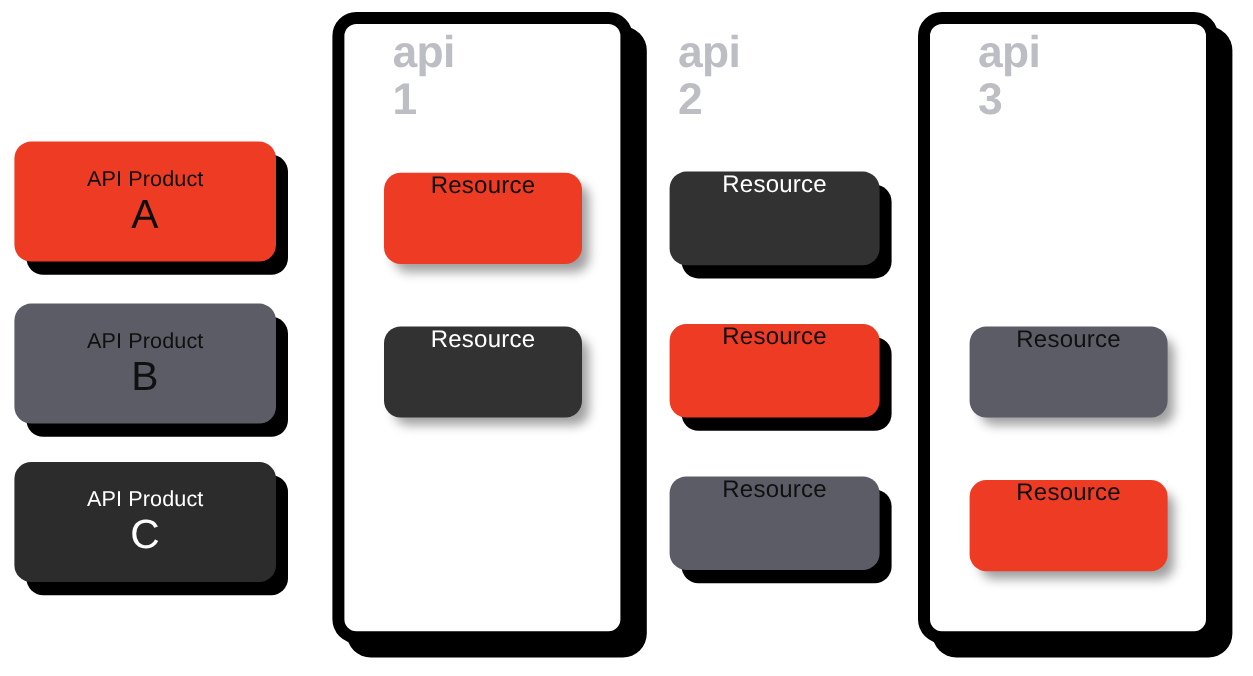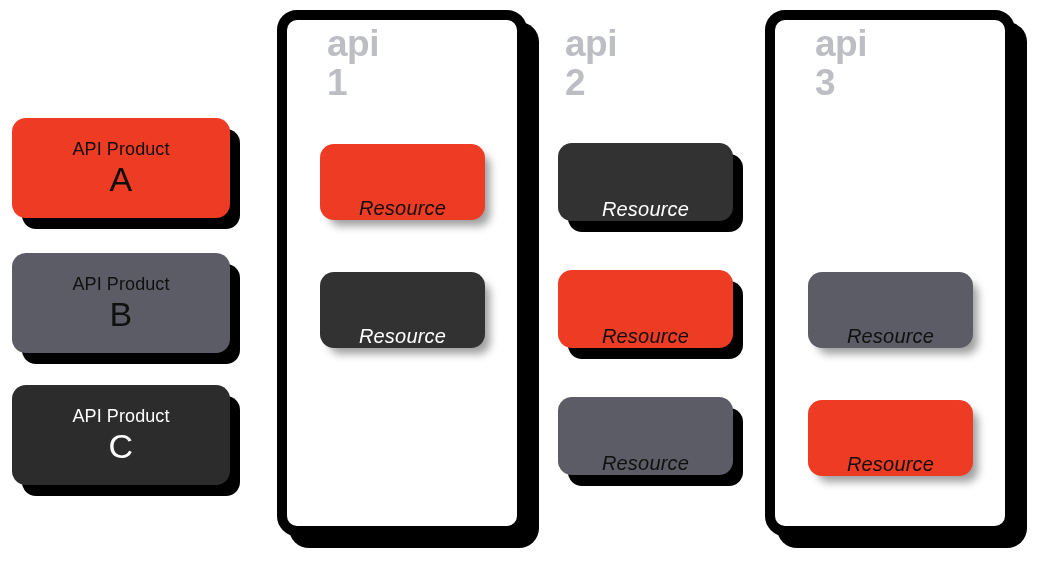--- a/index.html
+++ b/index.html
@@ -74,25 +74,24 @@
     font-size: 37px;
     margin-top: 3px;
   }
 
   
   .resource {
     position: absolute;
     box-sizing: border-box;
     border-radius: 14px;
     display: flex;
-    align-items: flex-end;
+    align-items: flex-start;
     justify-content: center;
     font-size: 20px;
     letter-spacing: 0.2px;
-    font-style: italic;
   }
   .res-red  { background: #ee3b24; color: #0d0d0d; }
   .res-dark { background: #323232; color: #ffffff; }
   .res-gray { background: #5b5c66; color: #101010; }
 
   
   .shadow-soft { box-shadow: 7px 8px 9px -2px rgba(0,0,0,0.38); }
   
   .shadow-hard { box-shadow: 10px 11px 0 0 #000000; }
 </style>

